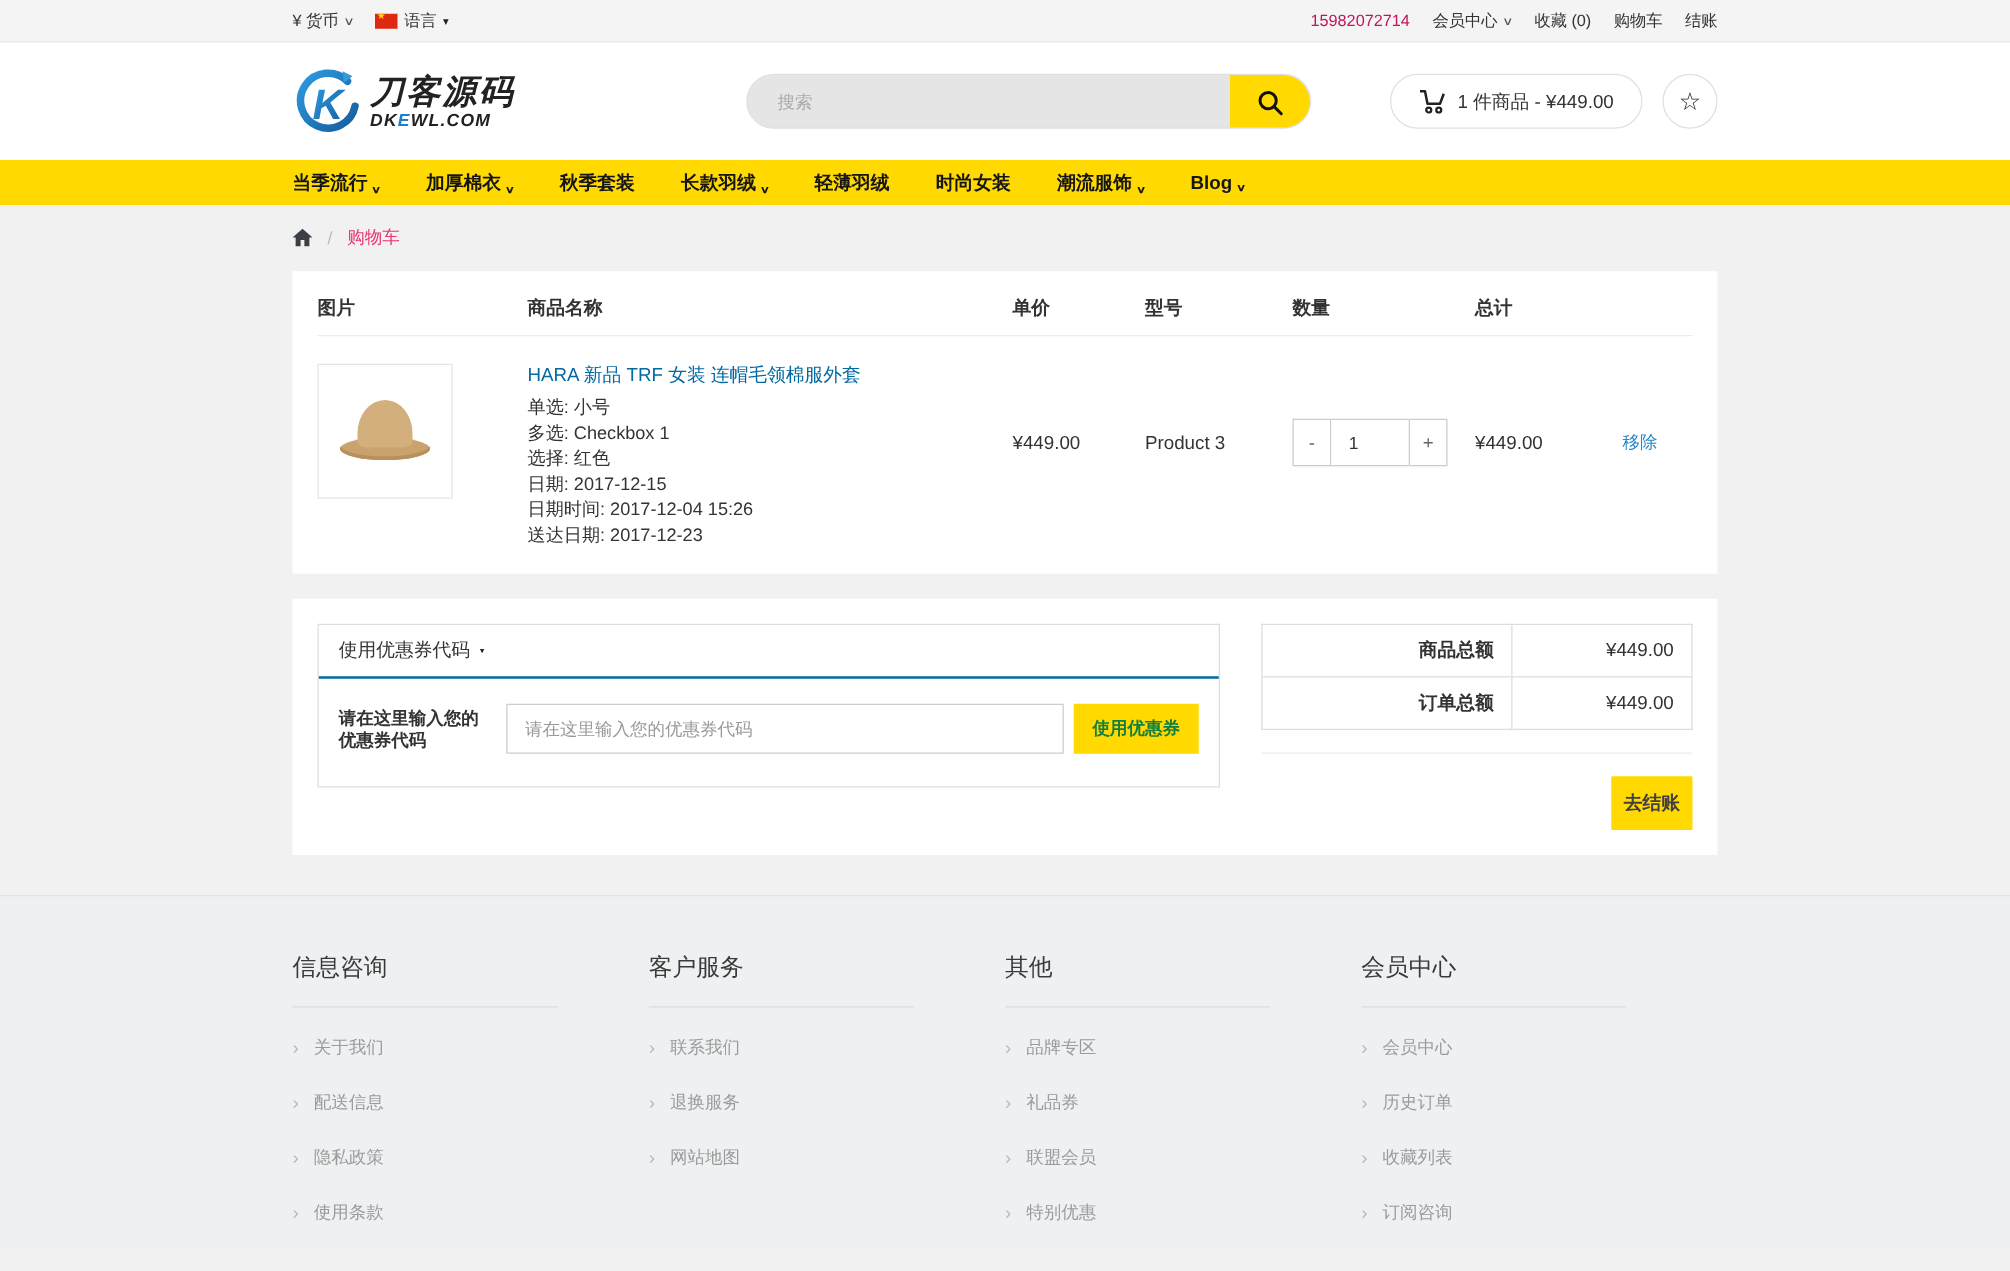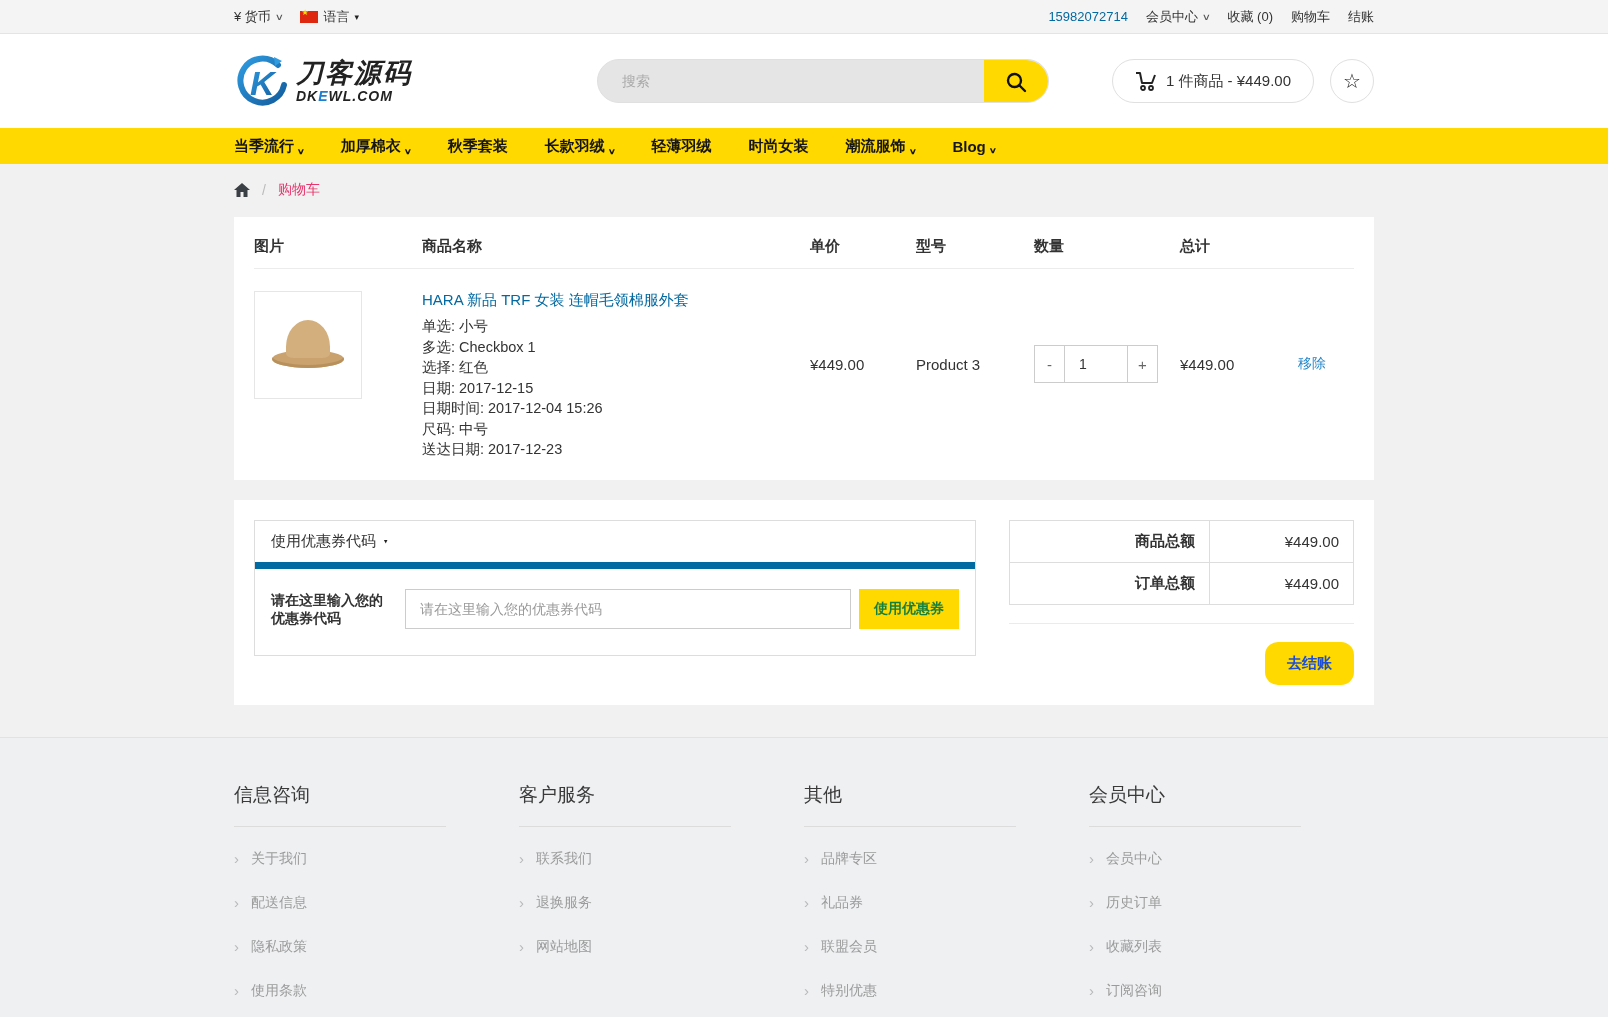--- a/index.html
+++ b/index.html
@@ -9,21 +9,21 @@
 
   
   .topbar { background:#f4f4f4; border-bottom:1px solid #e4e4e4; height:34px; font-size:13px; }
   .topbar .container { display:flex; justify-content:space-between; align-items:center; height:100%; }
   .topbar-left, .topbar-right { display:flex; align-items:center; gap:18px; }
   .tb-item { display:flex; align-items:center; gap:5px; color:#333; cursor:pointer; }
   .caret { font-size:9px; color:#555; transform:scaleX(1.4); display:inline-block; }
   .caret-filled { font-size:9px; color:#222; }
   .flag { width:18px; height:12px; background:#de2910; position:relative; display:inline-block; }
   .flag::after { content:"★"; position:absolute; left:1px; top:-3px; color:#ffde00; font-size:8px; }
-  .phone { color:#0369a1; }
+  .phone { color:#be185d; }
 
   
   .header { background:#fff; height:94px; }
   .header .container { display:flex; align-items:center; height:100%; }
   .logo { display:flex; align-items:center; gap:6px; width:300px; cursor:pointer; }
   .logo-text { line-height:1; }
   .logo-title { font-size:27px; font-weight:bold; font-style:italic; color:#222; letter-spacing:2px; }
   .logo-sub { font-size:14px; font-weight:bold; font-style:italic; color:#222; letter-spacing:1px; margin-top:2px; }
   .logo-sub .blue { color:#1d7fd0; }
   .search-wrap { flex:1; display:flex; justify-content:center; }
@@ -60,33 +60,33 @@
   .prod-name { color:#0369a1; font-size:15px; text-decoration:none; cursor:pointer; display:inline-block; margin-bottom:6px; }
   .opt-line { font-size:14.5px; color:#333; line-height:20.5px; }
   .price { font-size:15px; color:#333; }
   .stepper { display:flex; }
   .stepper button { width:31px; height:38px; border:1px solid #ccc; background:#fff; color:#666; font-size:15px; cursor:pointer; }
   .stepper input { width:62px; height:38px; border:1px solid #ccc; border-left:none; border-right:none; padding-left:14px; font-size:14px; color:#333; outline:none; font-family:inherit; }
   .remove-link { color:#2786c8; font-size:14px; text-decoration:none; cursor:pointer; }
 
   .panel2 { margin-top:20px; display:flex; justify-content:space-between; align-items:flex-start; }
   .coupon-box { width:722px; border:1px solid #ddd; }
-  .coupon-head { padding:11px 16px; border-bottom:7px solid #0369a1; font-size:15px; color:#333; display:flex; align-items:center; gap:7px; cursor:pointer;font-family:Liberation Mono, monospace; }
+  .coupon-head { padding:11px 16px; border-bottom:2px solid #0369a1; font-size:15px; color:#333; display:flex; align-items:center; gap:7px; cursor:pointer;font-family:Liberation Mono, monospace; }
   .coupon-body { padding:20px 16px 26px; display:flex; align-items:flex-start; gap:22px; }
   .coupon-label { width:112px; font-size:14px; font-weight:bold; color:#333; line-height:18px; padding-top:2px; }
   .coupon-input-row { flex:1; display:flex; }
   .coupon-input-row input { flex:1; height:40px; border:1px solid #ccc; padding:0 14px; font-size:14px; color:#333; outline:none; font-family:inherit; }
   .coupon-input-row input::placeholder { color:#999; }
   .coupon-apply { height:40px; padding:0 15px; background:#ffd900; border:none; font-size:14px; font-weight:bold; color:#15803d; cursor:pointer; margin-left:8px; }
   .totals-col { width:345px; }
   .totals-table { width:100%; border-collapse:collapse; }
   .totals-table td { border:1px solid #ddd; padding:11px 14px; font-size:15px; text-align:right; }
   .totals-table td.lbl { font-weight:bold; width:200px; }
   .checkout-row { border-top:1px solid #ebebeb; margin-top:18px; padding-top:18px; text-align:right; }
-  .checkout-btn { background:#ffd900; border:none; border-radius:13px; padding:12px 22px; font-size:15px; font-weight:bold; color:#1d4ed8; cursor:pointer; }
+  .checkout-btn { background:#ffd900; border:none; border-radius:1px; padding:12px 10px; font-size:15px; font-weight:bold; color:#404040; cursor:pointer; }
 
   
   .footer { margin-top:32px; background:#eef0f2; border-top:1px solid #e2e2e2; padding:44px 0 20px; height:281px; }
   .footer .container { display:flex; }
   .f-col { width:292px; }
   .f-title { font-size:19px; color:#3a3a3a; padding-bottom:18px; border-bottom:1px solid #dcdcdc; width:212px; }
   .f-links { list-style:none; margin-top:10px; }
   .f-links li { padding:13px 0; display:flex; align-items:center; gap:12px; }
   .f-chev { color:#b9b9b9; font-size:15px; }
   .f-link { color:#9b9b9b; font-size:14px; text-decoration:none; cursor:pointer; }
@@ -232,21 +232,20 @@
           </div>
         </div>
       </div>
       <div class="cart-cell">
         <a class="prod-name">HARA 新品 TRF 女装 连帽毛领棉服外套</a>
         <div class="opt-line">单选: 小号</div>
         <div class="opt-line">多选: Checkbox 1</div>
         <div class="opt-line">选择: 红色</div>
         <div class="opt-line">日期: 2017-12-15</div>
         <div class="opt-line">日期时间: 2017-12-04 15:26</div>
-        <div class="opt-line">尺码: 中号</div>
         <div class="opt-line">送达日期: 2017-12-23</div>
       </div>
       <div class="cart-cell v-center price">¥449.00</div>
       <div class="cart-cell v-center price">Product 3</div>
       <div class="cart-cell v-center">
         <div class="stepper">
           <button>-</button>
           <input type="text" value="1" style="">
           <button>+</button>
         </div>

